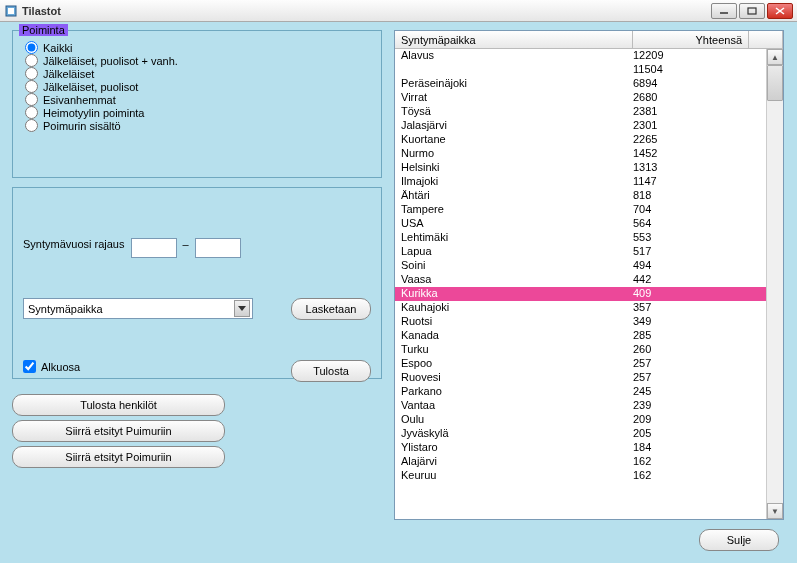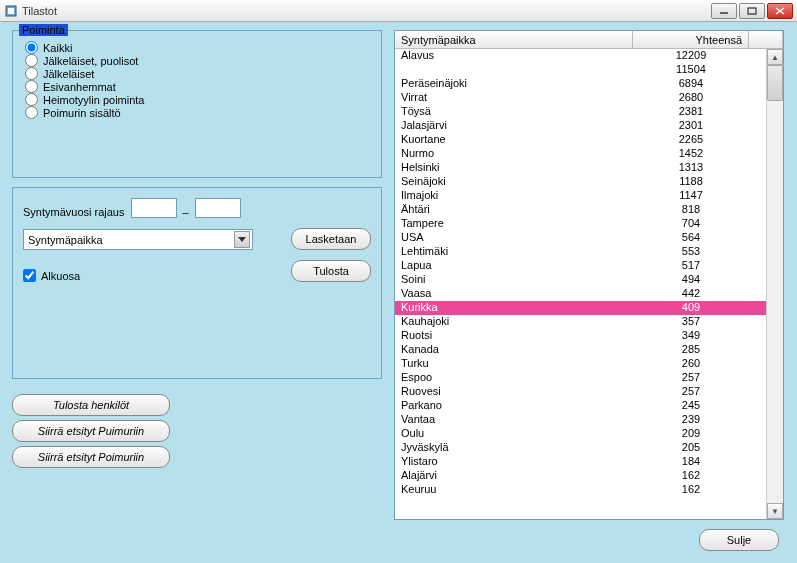--- a/index.html
+++ b/index.html
@@ -10,21 +10,21 @@
     background: linear-gradient(to bottom, #fdfdfd, #e6e6e6);
     border-bottom: 1px solid #aaa;
     display: flex;
     align-items: center;
     padding: 0 4px;
   }
   .titlebar .app-icon {
     width: 14px; height: 14px; margin-right: 4px;
     display: inline-flex; align-items: center; justify-content: center;
   }
-  .titlebar .title { flex: 1; color: #333; }
+  .titlebar .title { flex: 1; color: #333; font-weight: bold; }
   .titlebar .winbtns { display: flex; gap: 2px; }
   .winbtn {
     width: 26px; height: 16px;
     border: 1px solid #888; border-radius: 2px;
     background: linear-gradient(to bottom, #f8f8f8, #d8d8d8);
     display: inline-flex; align-items: center; justify-content: center;
     font-size: 9px; color: #333;
   }
   .winbtn.close {
     background: linear-gradient(to bottom, #f08080, #d03020);
@@ -34,34 +34,34 @@
   .client { position: relative; width: 797px; height: 541px; }
 
   .groupbox {
     position: absolute;
     left: 12px; top: 8px; width: 370px; height: 148px;
     border: 1px solid #6fa8c0;
     background: transparent;
   }
   .groupbox .legend {
     position: absolute; top: -7px; left: 6px;
-    background: #1d4ed8; padding: 0 3px;
+    background: #8b5cf6; padding: 0 3px;
     color: #000;
   }
   .radiolist { padding: 10px 12px; display: flex; flex-direction: column; }
   .radio-item { display: flex; align-items: center; gap: 5px; color: #000; }
   .radio-item input { margin: 0; }
 
   .panel2 {
     position: absolute;
     left: 12px; top: 165px; width: 370px; height: 192px;
     border: 1px solid #6fa8c0;
     padding: 10px;
   }
-  .row { display: flex; align-items: flex-end; gap: 6px; margin-bottom: 10px; }
+  .row { display: flex; align-items: flex-start; gap: 6px; margin-bottom: 10px; margin-top: 40px; }
   .row label { color: #000; }
   .text-input {
     height: 20px; border: 1px solid #7a9ab5; background: #fff; padding: 0 4px;
   }
   .year-input { width: 46px; }
   .combo {
     width: 230px; height: 21px;
     border: 1px solid #7a9ab5; background: #fff;
     display: flex; align-items: center; justify-content: space-between;
     padding: 0 2px 0 4px;
@@ -78,21 +78,21 @@
     border: 1px solid #888; border-radius: 10px;
     display: inline-flex; align-items: center; justify-content: center;
     color: #000;
   }
   .chk-row { display: flex; align-items: center; gap: 5px; }
 
   .actionbtns {
     position: absolute; left: 12px; top: 372px; width: 190px;
     display: flex; flex-direction: column; gap: 4px;
   }
-  .actionbtns .btn { width: 158px; font-style: italic; }
+  .actionbtns .btn { width: 213px; }
 
   .listwrap {
     position: absolute;
     left: 394px; top: 8px; width: 390px; height: 490px;
     background: #fff;
     border: 1px solid #7a9ab5;
   }
   .listhead {
     display: flex; height: 18px;
     background: linear-gradient(to bottom,#fefefe,#e8e8e8);
@@ -110,21 +110,21 @@
   .listbody {
     height: 470px; overflow: hidden; position: relative;
     display: flex;
   }
   .rows { flex: 1; }
   .listrow {
     display: flex; height: 14px; padding: 0 6px;
     color: #000;
   }
   .listrow .c1 { width: 232px; }
-  .listrow .c2 { width: 116px; text-align: center; }
+  .listrow .c2 { width: 116px; text-align: left; }
   .listrow.selected { background: #ec4899; color: #fff; }
 
   .vscroll {
     width: 17px; background: #f0f0f0; border-left: 1px solid #ccc;
     display: flex; flex-direction: column;
   }
   .vscroll .arrowbtn {
     height: 16px; background: linear-gradient(to bottom,#fafafa,#ddd);
     border: 1px solid #aaa;
     display: flex; align-items: center; justify-content: center;
@@ -177,25 +177,29 @@
 
   <div class="groupbox">
     <div class="legend">Poiminta</div>
     <div class="radiolist" id="radiolist">
         <div class="radio-item">
           <input type="radio" name="poiminta" checked="" style="">
           <span>Kaikki</span>
         </div>
         <div class="radio-item">
           <input type="radio" name="poiminta" style="">
+          <span>Jälkeläiset, puolisot + vanh.</span>
+        </div>
+        <div class="radio-item">
+          <input type="radio" name="poiminta" style="">
+          <span>Jälkeläiset</span>
+        </div>
+        <div class="radio-item">
+          <input type="radio" name="poiminta" style="">
           <span>Jälkeläiset, puolisot</span>
-        </div>
-        <div class="radio-item">
-          <input type="radio" name="poiminta" style="">
-          <span>Jälkeläiset</span>
         </div>
         <div class="radio-item">
           <input type="radio" name="poiminta" style="">
           <span>Esivanhemmat</span>
         </div>
         <div class="radio-item">
           <input type="radio" name="poiminta" style="">
           <span>Heimotyylin poiminta</span>
         </div>
         <div class="radio-item">
@@ -276,24 +280,20 @@
           </div>
           <div class="listrow">
             <div class="c1">Nurmo</div>
             <div class="c2">1452</div>
           </div>
           <div class="listrow">
             <div class="c1">Helsinki</div>
             <div class="c2">1313</div>
           </div>
           <div class="listrow">
-            <div class="c1">Seinäjoki</div>
-            <div class="c2">1188</div>
-          </div>
-          <div class="listrow">
             <div class="c1">Ilmajoki</div>
             <div class="c2">1147</div>
           </div>
           <div class="listrow">
             <div class="c1">Ähtäri</div>
             <div class="c2">818</div>
           </div>
           <div class="listrow">
             <div class="c1">Tampere</div>
             <div class="c2">704</div>

